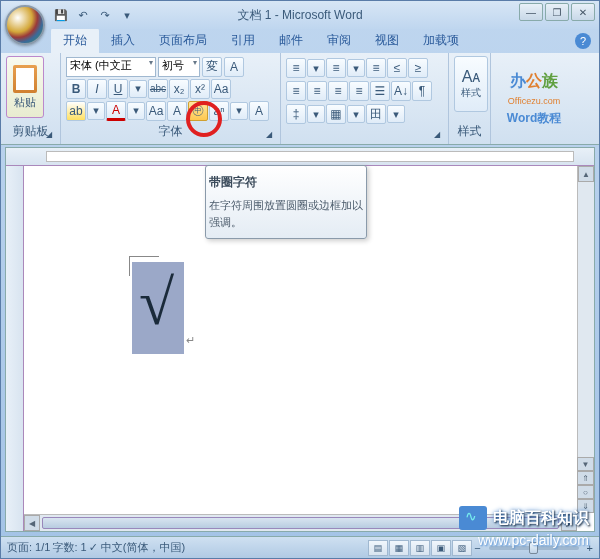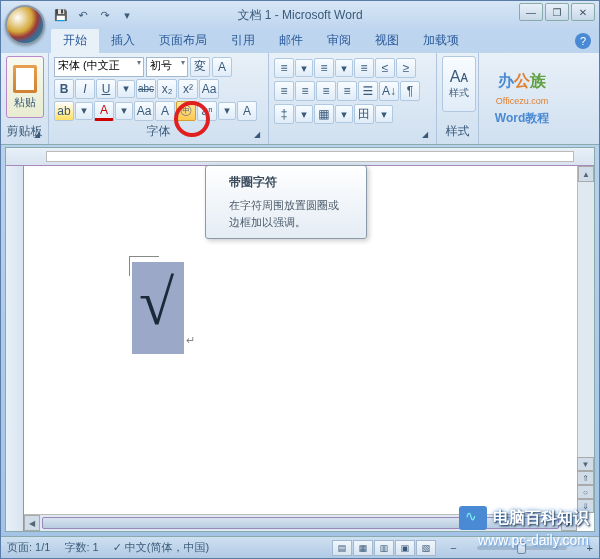--- a/index.html
+++ b/index.html
@@ -18,21 +18,21 @@
 .tabs { height: 24px; display: flex; align-items: flex-end; padding-left: 50px; gap: 0; }
 .tab { padding: 4px 12px; font-size: 12px; color: #2a5a9a; cursor: pointer; border-radius: 3px 3px 0 0; }
 .tab.active { background: #e8f0f8; color: #2a5a9a; font-weight: normal; margin-top: 28px; }
 .help-btn { position: absolute; right: 8px; top: 32px; width: 16px; height: 16px; border-radius: 50%; background: #4a8ad4; color: #fff; font-size: 11px; display: flex; align-items: center; justify-content: center; }
 
 .ribbon { height: 92px; background: linear-gradient(#e8f0f8, #d0e0f0); display: flex; border-bottom: 1px solid #8aa; }
 .group { border-right: 1px solid #b0c5dd; padding: 3px 5px 2px; display: flex; flex-direction: column; position: relative; }
 .group-label { text-align: center; font-size: 12px; color: #3a5a7a; margin-top: auto; padding: 2px 0; }
 .group-launcher { position: absolute; right: 2px; bottom: 2px; width: 12px; height: 12px; font-size: 8px; color: #3a5a7a; }
 
-.clipboard-group { width: 48px; }
+.clipboard-group { width: 60px; }
 .paste-btn { width: 38px; height: 62px; background: linear-gradient(#f8faf0, #e8ecd0); border: 1px solid #b8c; border-radius: 3px; display: flex; flex-direction: column; align-items: center; justify-content: center; font-size: 11px; color: #3a5a7a; gap: 2px; }
 .paste-icon { width: 24px; height: 28px; background: linear-gradient(#e8a050, #d08030); border-radius: 2px; position: relative; }
 .paste-icon::before { content: ""; position: absolute; top: 3px; left: 3px; right: 3px; bottom: 3px; background: #fff; }
 
 .font-group { width: 220px; }
 .font-row1 { display: flex; gap: 2px; height: 22px; align-items: center; }
 .font-sel { height: 20px; border: 1px solid #a0b8d0; background: #fff; font-size: 11px; padding: 0 14px 12px 3px; position: relative; }
 .font-sel::after { content: "▾"; position: absolute; right: 2px; font-size: 8px; color: #678; }
 .font-name { width: 90px; }
 .font-size { width: 42px; }
@@ -66,25 +66,25 @@
 .cursor-line { position: absolute; left: 105px; top: 90px; width: 30px; height: 1px; border-top: 1px solid #888; }
 .cursor-line2 { position: absolute; left: 105px; top: 90px; width: 1px; height: 20px; border-left: 1px solid #888; }
 .para-mark { position: absolute; left: 162px; top: 168px; font-size: 11px; color: #888; }
 .scrollbar-v { position: absolute; right: 0; top: 18px; bottom: 18px; width: 17px; background: #e0e8f0; border-left: 1px solid #bbb; }
 .scroll-arr { height: 16px; background: #d0dce8; border: 1px solid #aaa; display: flex; align-items: center; justify-content: center; font-size: 8px; color: #567; }
 .scrollbar-h { position: absolute; left: 18px; right: 17px; bottom: 0; height: 17px; background: #e0e8f0; border-top: 1px solid #bbb; display: flex; }
 .scroll-thumb-h { flex: 1; margin: 2px; background: linear-gradient(#d8e4f0, #b8cce0); border: 1px solid #98b; border-radius: 2px; }
 .nav-btns { position: absolute; right: 0; bottom: 18px; width: 17px; }
 .nav-btn { height: 14px; background: #d0dce8; border: 1px solid #aaa; font-size: 8px; display: flex; align-items: center; justify-content: center; color: #567; }
 
-.tooltip { position: absolute; left: 204px; top: 164px; width: 162px; background: linear-gradient(#fff, #e4ecf4); border: 1px solid #8a9aaa; border-radius: 3px; padding: 8px 23px; box-shadow: 2px 2px 5px rgba(0,0,0,.2); z-index: 100; }
+.tooltip { position: absolute; left: 204px; top: 164px; width: 162px; background: linear-gradient(#fff, #e4ecf4); border: 1px solid #8a9aaa; border-radius: 3px; padding: 8px 3px; box-shadow: 2px 2px 5px rgba(0,0,0,.2); z-index: 100; }
 .tooltip-title { font-size: 12px; font-weight: bold; color: #3a4a5a; margin-bottom: 6px; }
 .tooltip-desc { font-size: 11px; color: #4a5a6a; line-height: 1.5; }
 
-.statusbar { height: 22px; background: linear-gradient(#cfe0f1, #b0cae4); display: flex; align-items: center; padding: 0 6px; font-size: 11px; color: #3a5a7a; gap: 14px; position: absolute; bottom: 0; left: 0; right: 0; border-top: 1px solid #8aa; }
+.statusbar { height: 22px; background: linear-gradient(#cfe0f1, #b0cae4); display: flex; align-items: center; padding: 0 6px; font-size: 11px; color: #3a5a7a; gap: 2px; position: absolute; bottom: 0; left: 0; right: 0; border-top: 1px solid #8aa; }
 .status-item { display: flex; align-items: center; gap: 3px; }
 .view-btns { margin-left: auto; display: flex; gap: 1px; }
 .view-btn { width: 20px; height: 16px; background: linear-gradient(#f0f6fc, #d8e4f0); border: 1px solid #a0b8d0; font-size: 9px; display: flex; align-items: center; justify-content: center; }
 .zoom-slider { width: 90px; height: 4px; background: #a0b8d0; border-radius: 2px; position: relative; margin: 0 6px; }
 .zoom-thumb { position: absolute; left: 40px; top: -4px; width: 9px; height: 12px; background: linear-gradient(#f0f6fc, #c0d4e8); border: 1px solid #789; border-radius: 2px; }
 
 .footer-wm { position: absolute; right: 10px; bottom: 28px; display: flex; align-items: center; gap: 6px; z-index: 200; }
 .fw-icon { width: 28px; height: 24px; background: #4a8ad4; border-radius: 3px; position: relative; }
 .fw-icon::before { content: "∿"; color: #7ee; position: absolute; left: 6px; top: 2px; font-size: 14px; }
 .fw-text { font-size: 16px; font-weight: bold; color: #fff; text-shadow: 0 0 4px #4a8ad4, 1px 1px 2px #000; }

